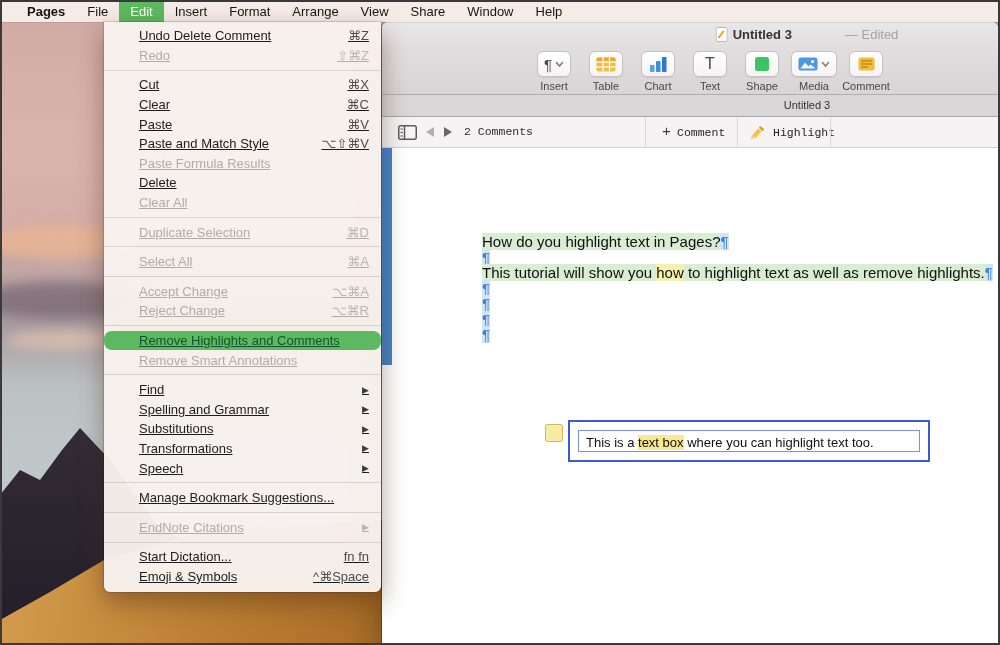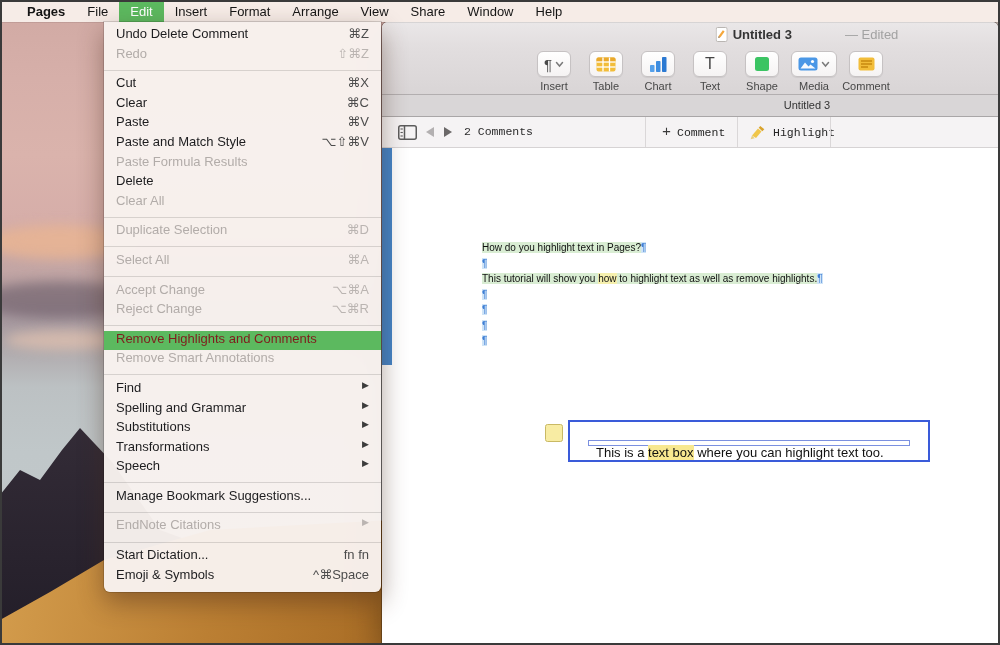--- a/index.html
+++ b/index.html
@@ -48,42 +48,42 @@
   .cb-arrow.prev{left:44px;border-top:5px solid transparent;border-bottom:5px solid transparent;border-right:8px solid #b3b0b1;}
   .cb-arrow.next{left:62px;border-top:5px solid transparent;border-bottom:5px solid transparent;border-left:8px solid #6b6868;}
   .cb-count{position:absolute;left:82px;line-height:30px;}
   .cb-sep{position:absolute;top:0;bottom:0;width:1px;background:#dad7d8;}
   .cb-btn{position:absolute;top:0;height:30px;display:flex;align-items:center;gap:6px;background:none;border:none;font-size:11.5px;color:#262626;font-family:inherit;cursor:default;padding:0;}
   .cb-plus{font-size:15px;color:#3a3a3a;line-height:1;}
 
   .content{position:relative;height:495px;background:#fff;overflow:hidden;border-radius:0;}
   .blue-strip{position:absolute;left:0;top:0;width:10px;height:217px;background:#4384c8;}
 
-  .doc-text{position:absolute;left:100px;top:92px;font-size:10px;line-height:15.5px;color:#101010;}
+  .doc-text{position:absolute;left:100px;top:86px;font-size:15px;line-height:15.5px;color:#101010;}
   .doc-text span{white-space:pre;}
   .hl-g{background:var(--hl-green);}
   .hl-y{background:var(--hl-yellow);}
   .pilcrow{background:var(--pilcrow-bg);color:var(--pilcrow-fg);}
 
   .comment-marker{position:absolute;left:163px;top:276px;width:16px;height:16px;background:#f8eca3;border:1px solid #c9b964;border-radius:2.5px;}
-  .textbox{position:absolute;left:186px;top:272px;width:362px;height:42px;box-sizing:border-box;border:2px solid #3a5bd9;background:#fff;padding:18px;}
+  .textbox{position:absolute;left:186px;top:272px;width:362px;height:42px;box-sizing:border-box;border:2px solid #3a5bd9;background:#fff;padding:8px;}
   .textbox-inner{width:100%;height:100%;box-sizing:border-box;border:1px solid #7b90e0;font-size:13px;color:#101010;padding:4px 0 0 7px;}
   .textbox-inner span{white-space:pre;}
   .hl-yb{background:var(--hl-yellow-box);}
 
   
   #menu{position:absolute;left:104px;top:22px;width:277px;box-sizing:border-box;padding:4px 0 6px;background:rgba(248,242,238,.97);border-radius:0 0 6px 6px;box-shadow:0 0 0 1px rgba(0,0,0,.14),0 10px 26px rgba(70,40,25,.45);z-index:40;font-size:13px;}
-  .menu-item{display:flex;height:19.6px;padding:0 12px 0 12px;color:#1d1d1f;cursor:default;}
+  .menu-item{display:flex;align-items:center;height:19.6px;padding:0 12px 0 35px;color:#1d1d1f;cursor:default;text-decoration:underline;}
   .mi-label{flex:1;white-space:nowrap;}
   .mi-shortcut{color:#4c4c4c;white-space:nowrap;}
   .mi-arrow{font-size:9px;color:#3c3c3c;}
   .menu-item.disabled{color:#b2aca9;}
   .menu-item.disabled .mi-shortcut{color:#bab4b1;}
   .menu-item.disabled .mi-arrow{color:#bab4b1;}
-  .menu-item.highlighted{background:var(--accent);color:#7f1d1d;}
+  .menu-item.highlighted{background:var(--accent);color:#14532d;border-radius:8px;}
   .menu-sep{height:1px;background:rgba(0,0,0,.13);margin:4.5px 0;}
 </style>
 </head>
 <body>
 
 <div id="screen">
 
   <div class="wallpaper">
     <div class="cloud c1"></div>
     <div class="cloud c2"></div>

